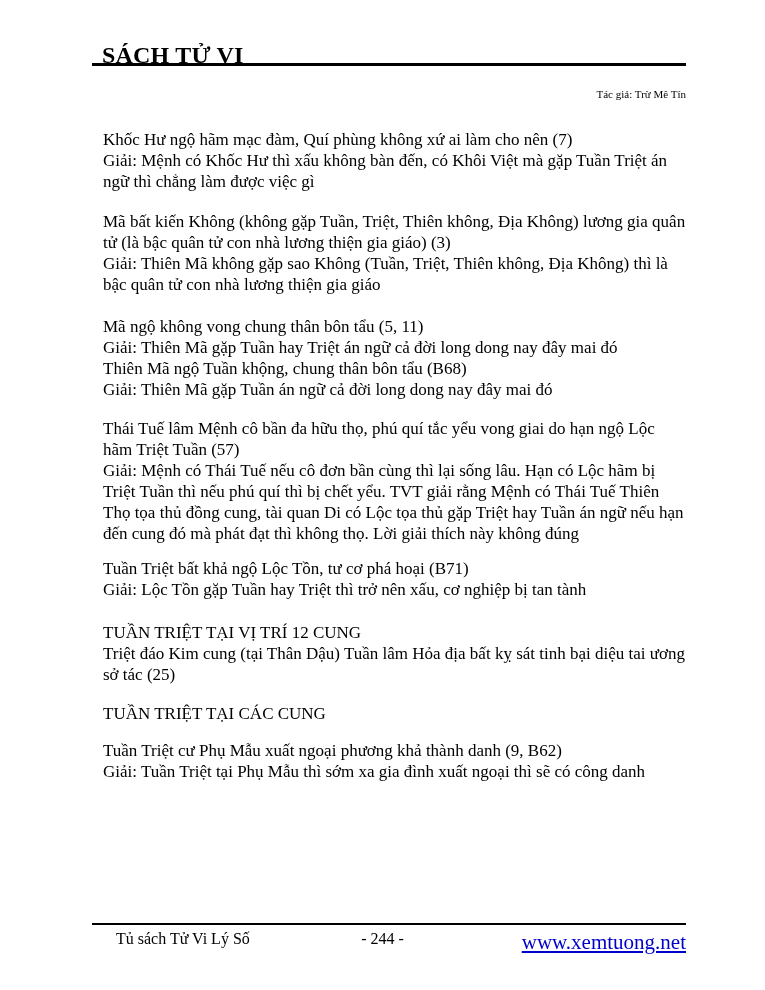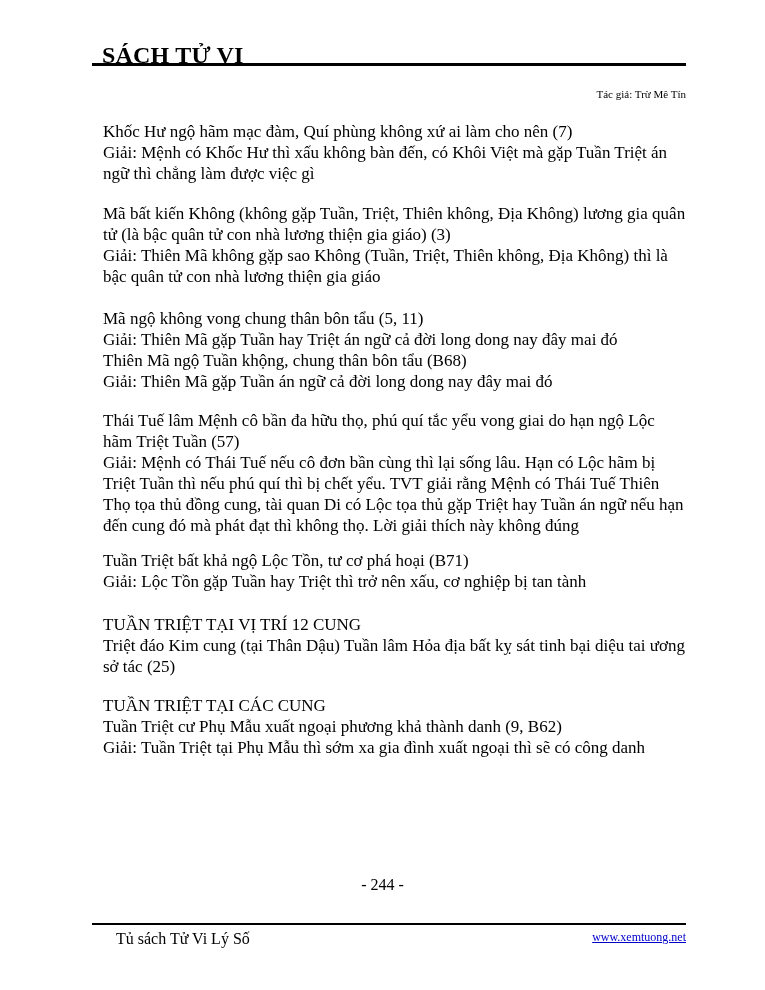--- a/index.html
+++ b/index.html
@@ -32,42 +32,42 @@
   .content .para div, .content .heading div { min-height: 21px; }
   .footer-rule {
     position: absolute; left: 92px; top: 923px;
     width: 594px; height: 2px; background: #000000;
   }
   .footer-left {
     position: absolute; left: 116px; top: 930px;
     font-size: 16px; white-space: nowrap;
   }
   .footer-center {
-    position: absolute; left: 0; top: 876px; width: 765px;
+    position: absolute; left: 0; top: 930px; width: 765px;
     text-align: center; font-size: 16px;
   }
   .footer-link {
     position: absolute; right: 79px; top: 930px;
-    font-size: 12px; text-decoration: underline; cursor: pointer;
+    font-size: 21px; text-decoration: underline; cursor: pointer;
     white-space: nowrap;
   }
 </style>
 </head>
 <body>
 
 <div class="page">
 
   <div class="header-title">SÁCH TỬ VI</div>
 
   <div class="header-author">Tác giả: Trừ Mê Tín</div>
 
   <div class="header-rule"></div>
 
   <div class="content">
-      <div class="para" style="margin-top: 4px;">
+      <div class="para" style="margin-top: 12px;">
         <div>Khốc Hư ngộ hãm mạc đàm, Quí phùng không xứ ai làm cho nên (7)</div>
         <div>Giải: Mệnh có Khốc Hư thì xấu không bàn đến, có Khôi Việt mà gặp Tuần Triệt án ngữ thì chẳng làm được việc gì</div>
       </div>
       <div class="para" style="margin-top: 19px;">
         <div>Mã bất kiến Không (không gặp Tuần, Triệt, Thiên không, Địa Không) lương gia quân tử (là bậc quân tử con nhà lương thiện gia giáo) (3)</div>
         <div>Giải: Thiên Mã không gặp sao Không (Tuần, Triệt, Thiên không, Địa Không) thì là bậc quân tử con nhà lương thiện gia giáo</div>
       </div>
       <div class="para" style="margin-top: 21px;">
         <div>Mã ngộ không vong chung thân bôn tẩu (5, 11)</div>
         <div>Giải: Thiên Mã gặp Tuần hay Triệt án ngữ cả đời long dong nay đây mai đó</div>
@@ -86,21 +86,21 @@
       </div>
       <div class="heading" style="margin-top: 22px;">
         <div>TUẦN TRIỆT TẠI VỊ TRÍ 12 CUNG</div>
       </div>
       <div class="para" style="margin-top: 0px;">
         <div>Triệt đáo Kim cung (tại Thân Dậu) Tuần lâm Hỏa địa bất kỵ sát tinh bại diệu tai ương sở tác (25)</div>
       </div>
       <div class="heading" style="margin-top: 18px;">
         <div>TUẦN TRIỆT TẠI CÁC CUNG</div>
       </div>
-      <div class="para" style="margin-top: 0px;">
+      <div class="para" style="margin-top: 16px;">
         <div>Tuần Triệt cư Phụ Mẫu xuất ngoại phương khả thành danh (9, B62)</div>
         <div>Giải: Tuần Triệt tại Phụ Mẫu thì sớm xa gia đình xuất ngoại thì sẽ có công danh</div>
       </div>
     </div>
 
   <div class="footer-rule"></div>
 
   <div class="footer-left">Tủ sách Tử Vi Lý Số</div>
 
   <div class="footer-center">- 244 -</div>

